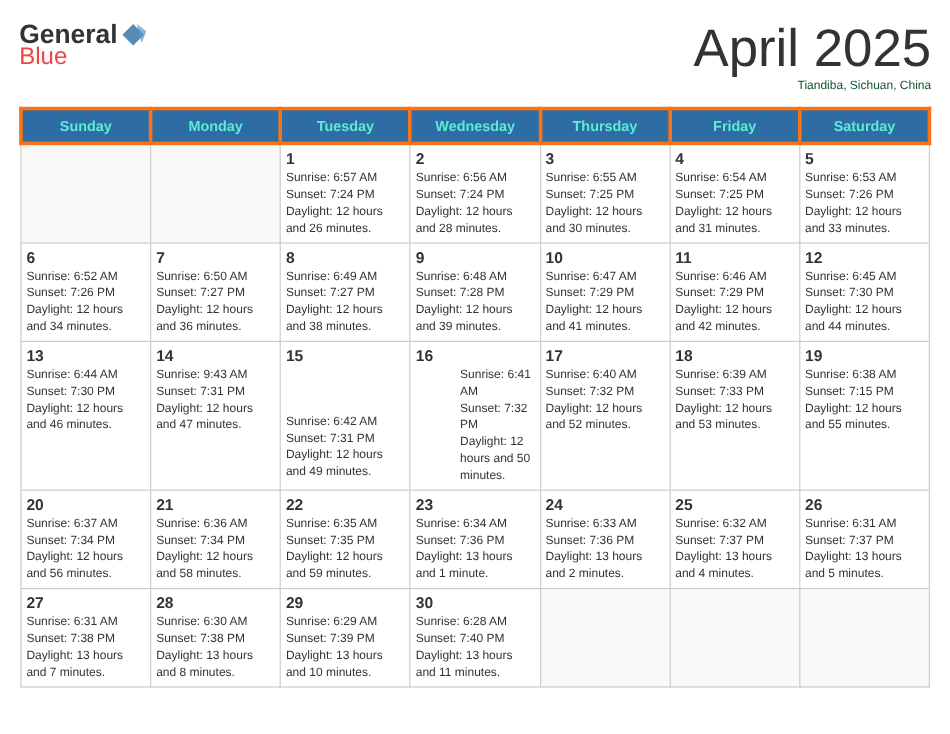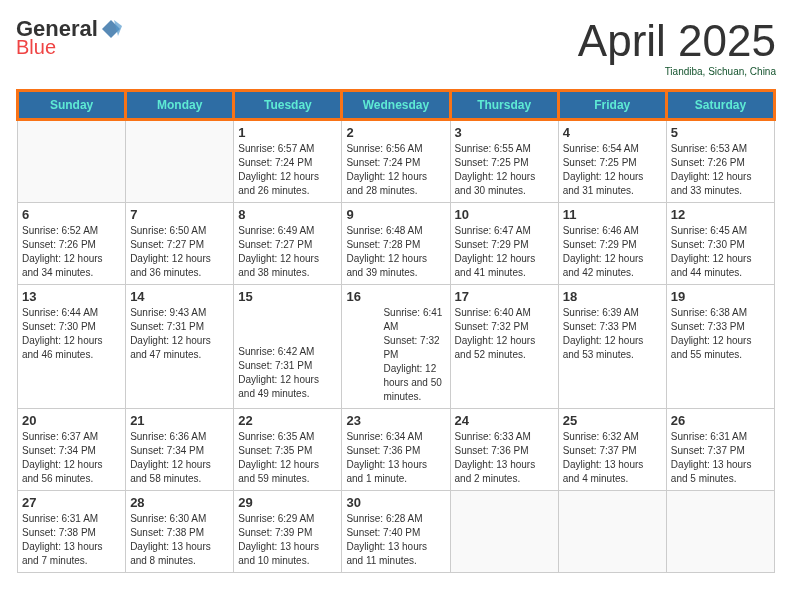--- a/index.html
+++ b/index.html
@@ -217,21 +217,21 @@
         </td>
         <td>
           <div class="day-num">18</div>
           <div class="day-detail" style="white-space: pre-line;">Sunrise: 6:39 AM
 Sunset: 7:33 PM
 Daylight: 12 hours and 53 minutes.</div>
         </td>
         <td>
           <div class="day-num">19</div>
           <div class="day-detail" style="white-space: pre-line;">Sunrise: 6:38 AM
-Sunset: 7:33 PM
+Sunset: 7:15 PM
 Daylight: 12 hours and 55 minutes.</div>
         </td>
       </tr>
       <tr>
         <td>
           <div class="day-num">20</div>
           <div class="day-detail" style="white-space: pre-line;">Sunrise: 6:37 AM
 Sunset: 7:34 PM
 Daylight: 12 hours and 56 minutes.</div>
         </td>

